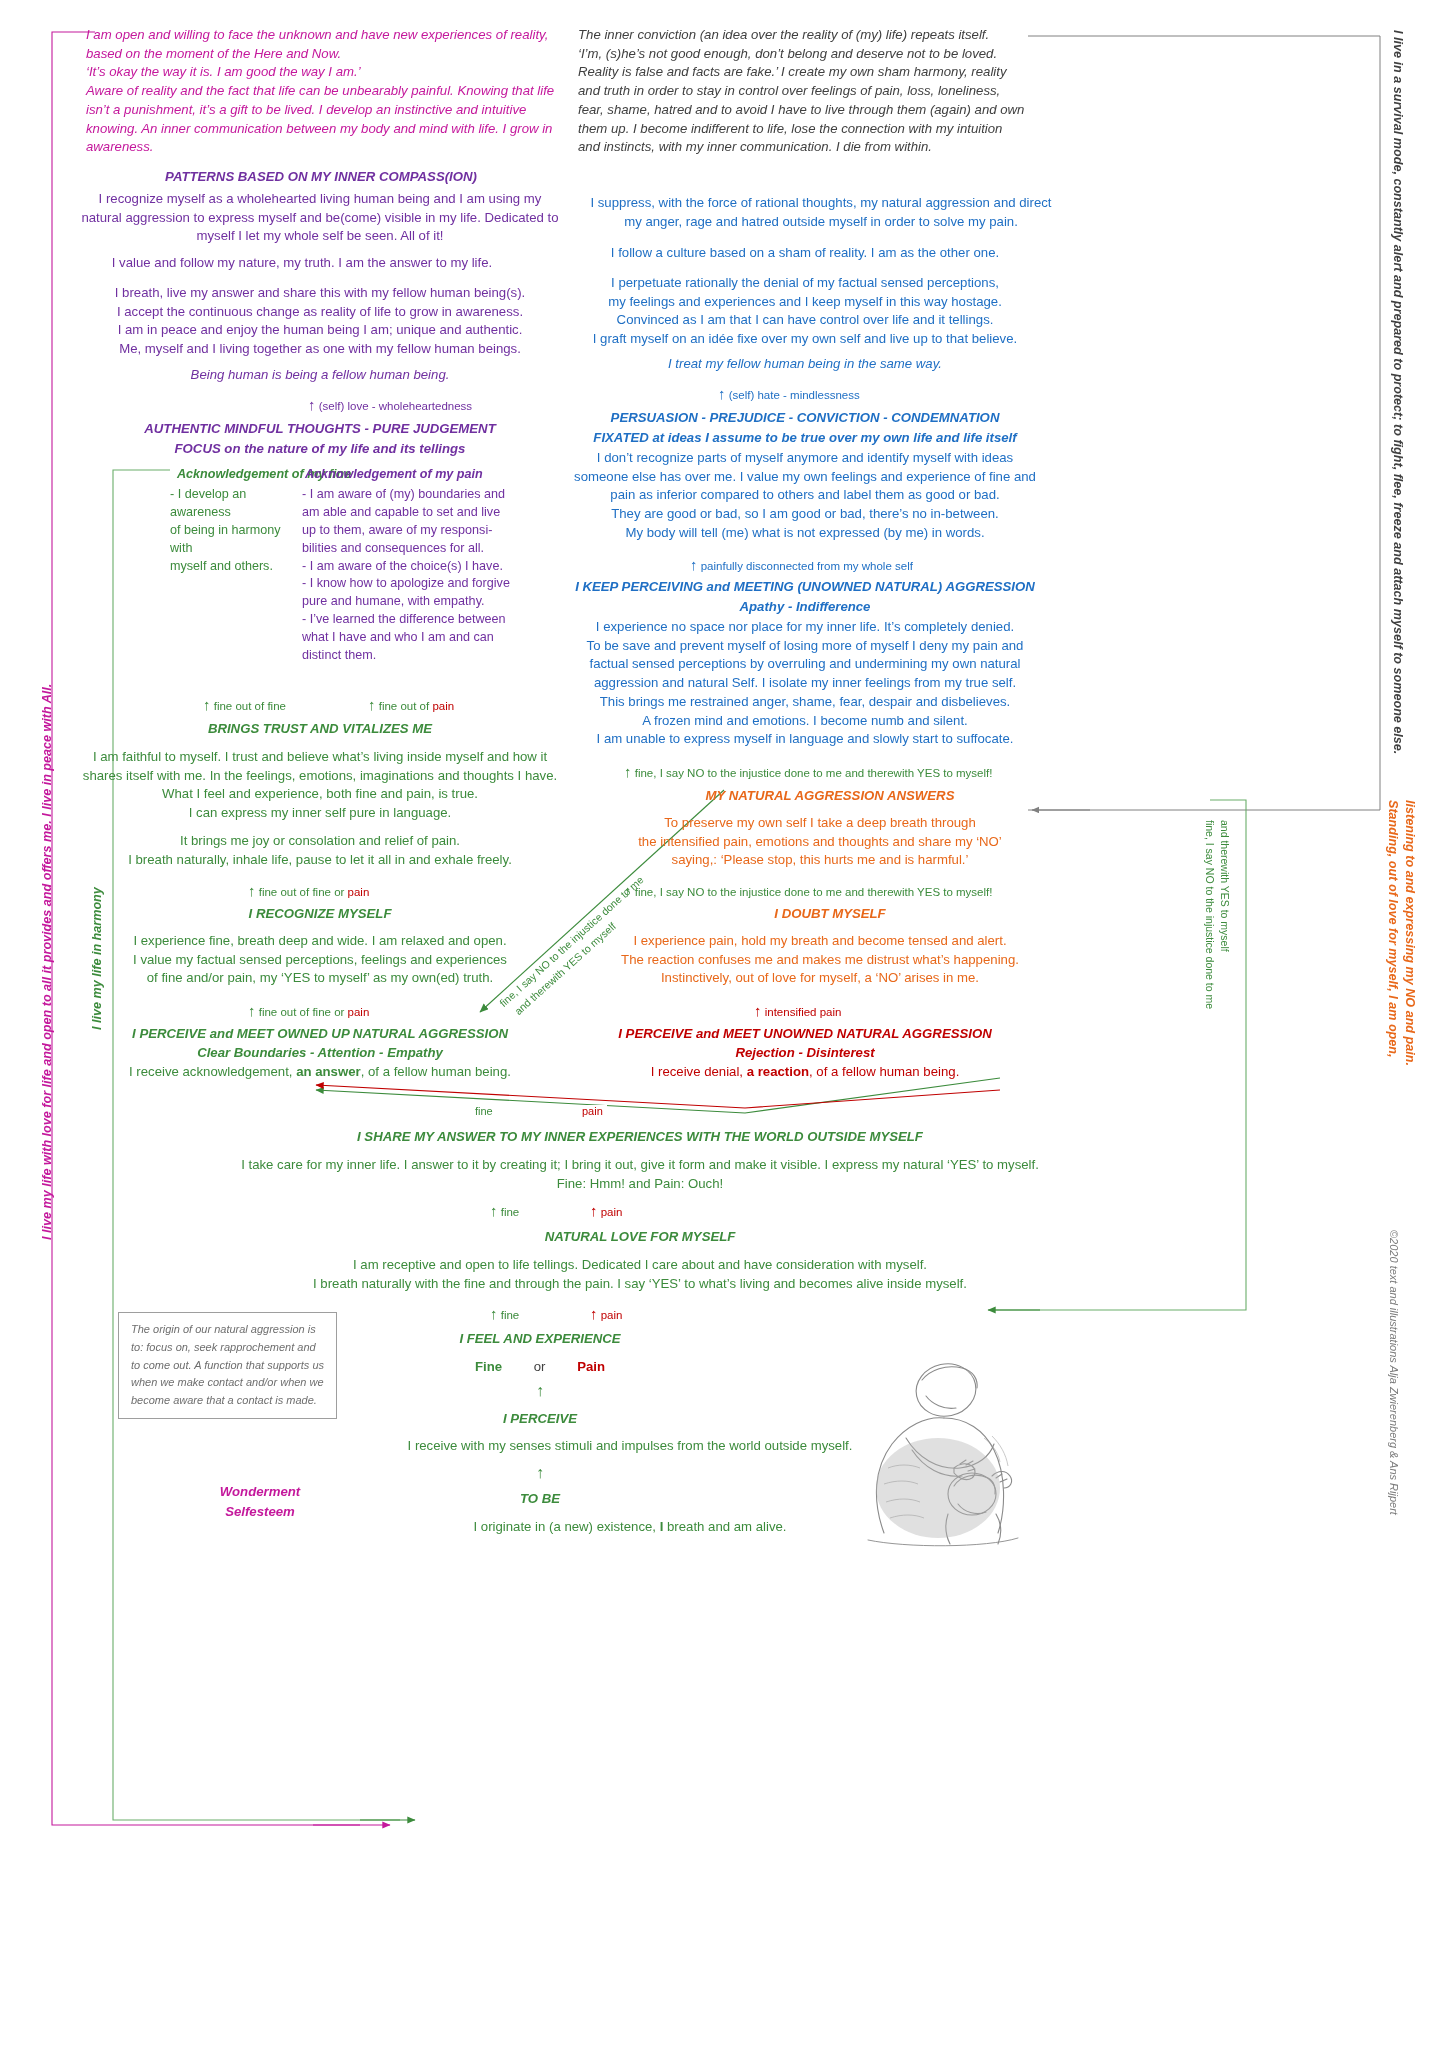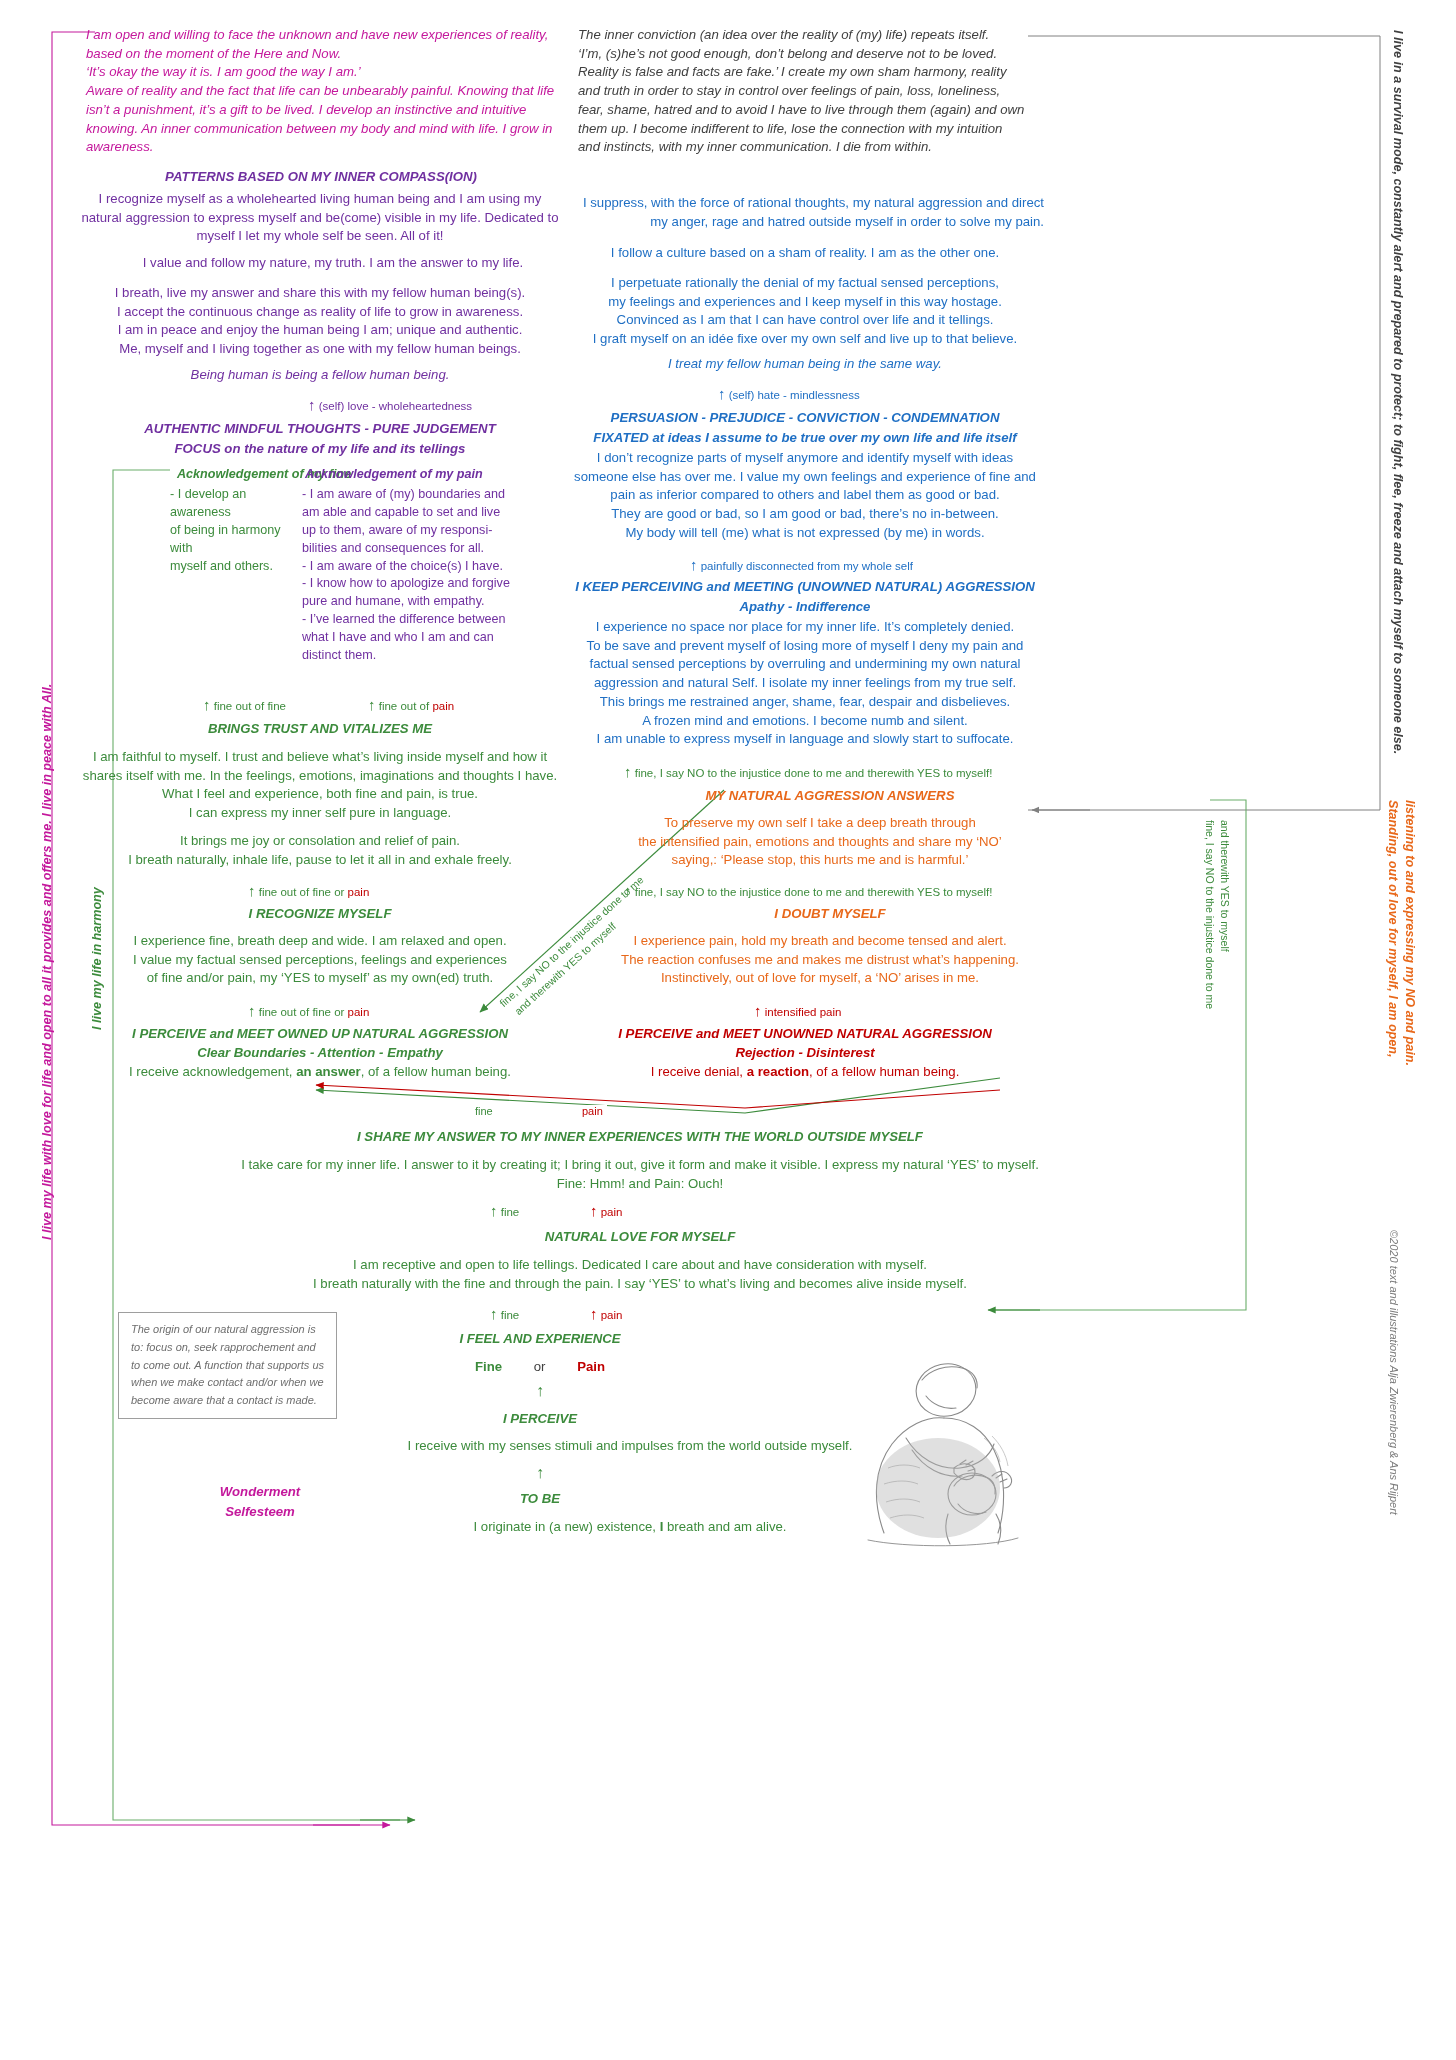--- a/index.html
+++ b/index.html
@@ -96,21 +96,21 @@
   <div class="vert vdn c-gray it" style="left:1400px; top:1230px; font-size:11px;">©2020 text and illustrations Alja Zwierenberg &amp; Ans Rijpert</div>
 
   <div class="blk lft c-magenta it t13" style="left:86px; top:26px; width:470px; white-space:pre-line;">I am open and willing to face the unknown and have new experiences of reality, based on the moment of the Here and Now.
 ‘It’s okay the way it is. I am good the way I am.’
 Aware of reality and the fact that life can be unbearably painful. Knowing that life isn’t a punishment, it’s a gift to be lived. I develop an instinctive and intuitive knowing. An inner communication between my body and mind with life. I grow in awareness.</div>
 
   <div class="blk ctr c-purple bi t13" style="left:86px; top:168px; width:470px;">PATTERNS BASED ON MY INNER COMPASS(ION)</div>
 
   <div class="blk ctr c-purple t13" style="left:80px; top:190px; width:480px;">I recognize myself as a wholehearted living human being and I am using my natural aggression to express myself and be(come) visible in my life. Dedicated to myself I let my whole self be seen. All of it!</div>
 
-  <div class="blk ctr c-purple t13" style="left:93px; top:254px; width:480px;">I value and follow my nature, my truth. I am the answer to my life.</div>
+  <div class="blk ctr c-purple t13" style="left:62px; top:254px; width:480px;">I value and follow my nature, my truth. I am the answer to my life.</div>
 
   <div class="blk ctr c-purple t13" style="left:80px; top:284px; width:480px; white-space:pre-line;">I breath, live my answer and share this with my fellow human being(s).
 I accept the continuous change as reality of life to grow in awareness.
 I am in peace and enjoy the human being I am; unique and authentic.
 Me, myself and I living together as one with my fellow human beings.</div>
 
   <div class="blk ctr c-purple it t13" style="left:80px; top:366px; width:480px;">Being human is being a fellow human being.</div>
 
   <div class="blk lft c-purple t11" style="left:308px; top:394px; width:260px;">
     <span style="font-size:15px;">↑</span>
@@ -176,21 +176,21 @@
   <div class="blk ctr c-green bi t13" style="left:80px; top:1025px; width:480px;">I PERCEIVE and MEET OWNED UP NATURAL AGGRESSION</div>
   <div class="blk ctr c-green bi t13" style="left:80px; top:1044px; width:480px;">Clear Boundaries - Attention - Empathy</div>
   <div class="blk ctr c-green t13" style="left:80px; top:1063px; width:480px;">
     <span>I receive acknowledgement, </span><span class="b">an answer</span><span>, of a fellow human being.</span>
   </div>
 
   <div class="blk lft c-dark it t13" style="left:578px; top:26px; width:450px; white-space:pre-line;">The inner conviction (an idea over the reality of (my) life) repeats itself.
 ‘I’m, (s)he’s not good enough, don’t belong and deserve not to be loved. Reality is false and facts are fake.’  I create my own sham harmony, reality and truth in order to stay in control over feelings of pain, loss, loneliness, fear, shame, hatred and to avoid I have to live through them (again) and own them up. I become indifferent to life, lose the connection with my intuition and instincts, with my inner communication. I die from within.</div>
 
 
-  <div class="blk ctr c-blue t13" style="left:574px; top:194px; width:470px;text-align:right;">I suppress, with the force of rational thoughts, my natural aggression and direct my anger, rage and hatred outside myself in order to solve my pain.</div>
+  <div class="blk ctr c-blue t13" style="left:586px; top:194px; width:470px;">I suppress, with the force of rational thoughts, my natural aggression and direct my anger, rage and hatred outside myself in order to solve my pain.</div>
 
   <div class="blk ctr c-blue t13" style="left:570px; top:244px; width:470px;">I follow a culture based on a sham of reality. I am as the other one.</div>
 
   <div class="blk ctr c-blue t13" style="left:570px; top:274px; width:470px; white-space:pre-line;">I perpetuate rationally the denial of my factual sensed perceptions,
 my feelings and experiences and I keep myself in this way hostage.
 Convinced as I am that I can have control over life and it tellings.
 I graft myself on an idée fixe over my own self and live up to that believe.</div>
 
   <div class="blk ctr c-blue it t13" style="left:570px; top:355px; width:470px;">I treat my fellow human being in the same way.</div>
 

